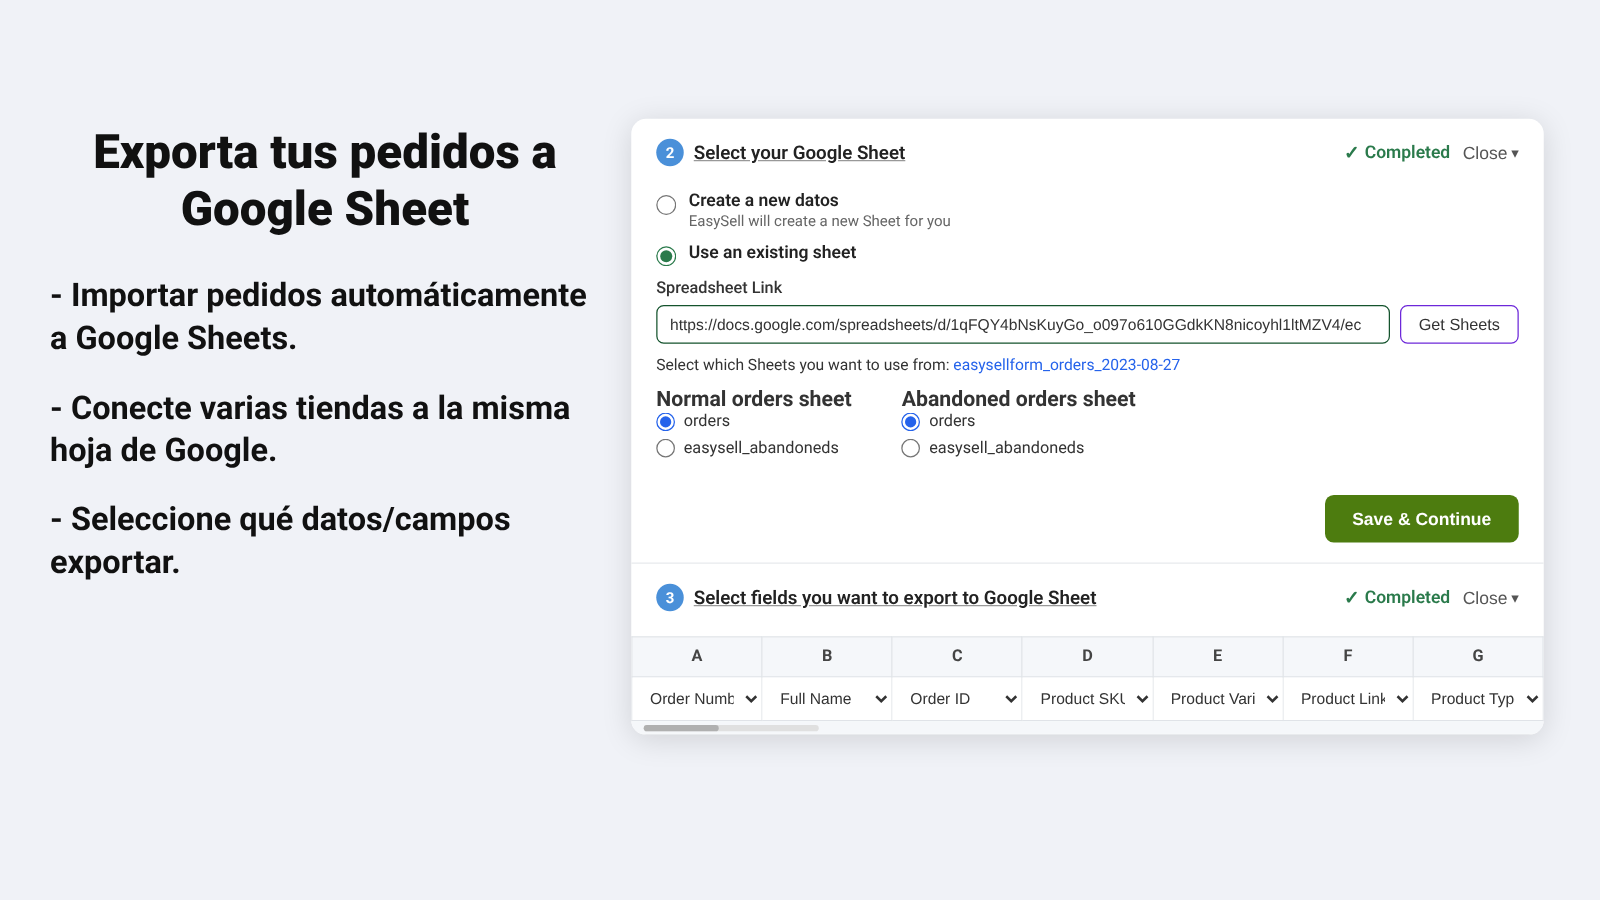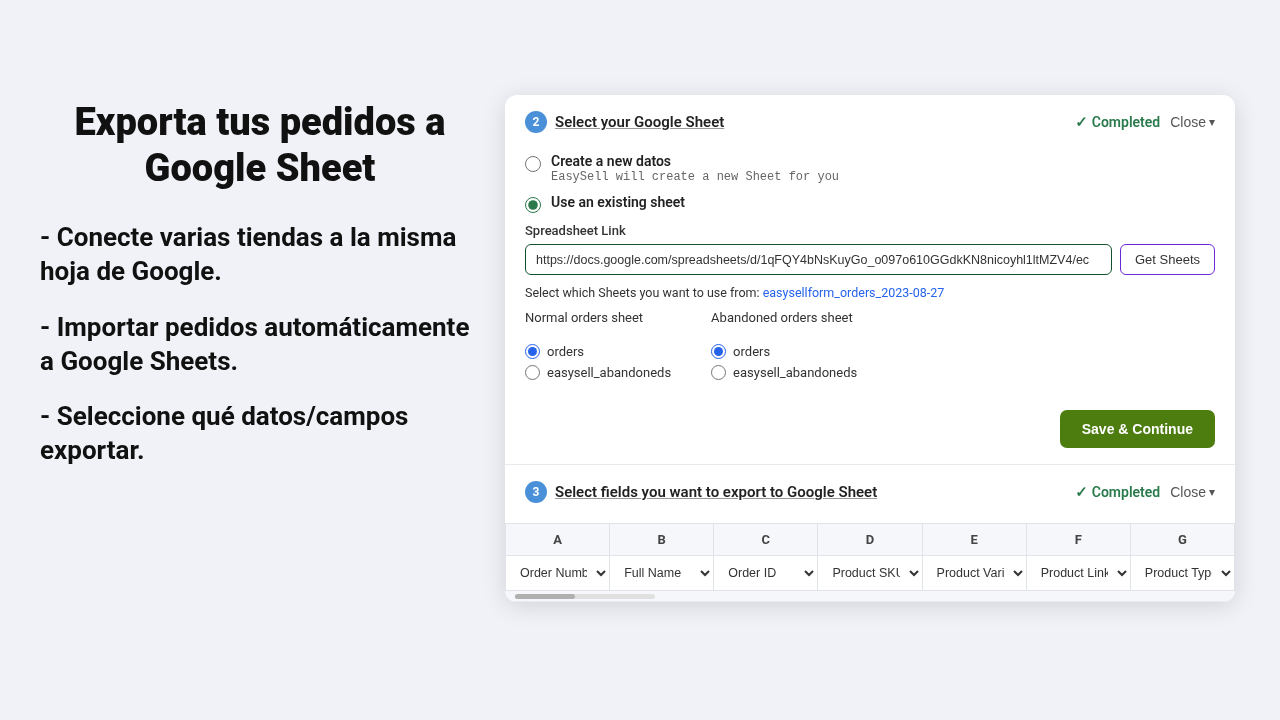--- a/index.html
+++ b/index.html
@@ -138,21 +138,20 @@
     }
     .radio-label {
       font-size: 14px;
       font-weight: 600;
       color: #222;
     }
     .radio-desc {
       font-size: 12px;
       color: #666;
       margin-top: 1px;
-      font-family: Liberation Mono, monospace;
     }
     .spreadsheet-label {
       font-size: 13px;
       font-weight: 500;
       color: #333;
       margin: 10px 0 6px 0;
     }
     .spreadsheet-row {
       display: flex;
       gap: 8px;
@@ -184,25 +183,25 @@
     }
     .sheets-hint a {
       color: #2563eb;
       text-decoration: none;
     }
     .sheets-columns {
       display: flex;
       gap: 40px;
     }
     .sheet-col label {
-      font-size: 13px;
-      font-weight: 400;
+      font-size: 17px;
+      font-weight: 700;
       color: #333;
       display: block;
-      margin-bottom: 19px;
+      margin-bottom: 0;
     }
     .sheet-radio-group {
       display: flex;
       flex-direction: column;
       gap: 6px;
     }
     .sheet-radio-item {
       display: flex;
       align-items: center;
       gap: 7px;
@@ -288,22 +287,22 @@
     }
   </style>
 </head>
 <body>
 
 <div class="page-container">
 
   <div class="left-panel">
     <h1 class="main-title">Exporta tus pedidos a Google Sheet</h1>
     <ul class="feature-list">
+      <li>- Importar pedidos automáticamente a Google Sheets.</li>
       <li>- Conecte varias tiendas a la misma hoja de Google.</li>
-      <li>- Importar pedidos automáticamente a Google Sheets.</li>
       <li>- Seleccione qué datos/campos exportar.</li>
     </ul>
   </div>
 
   <div class="right-panel">
     <div class="card">
 
       <div class="section">
         <div class="section-header">
           <div class="section-header-left">

